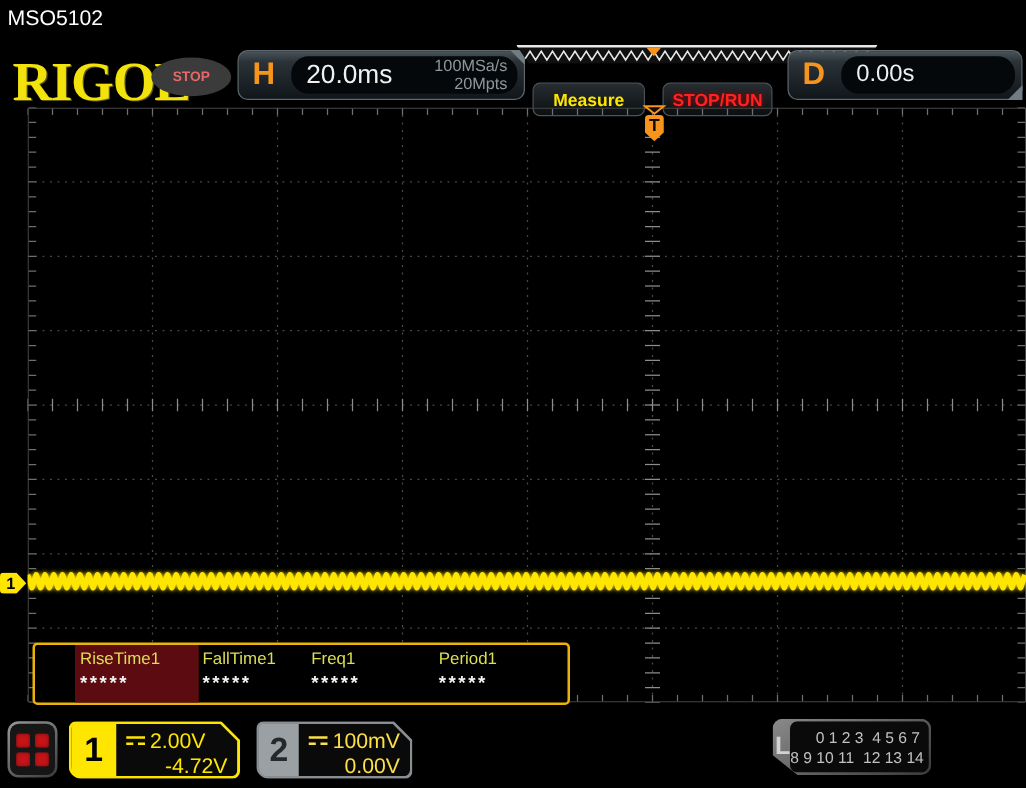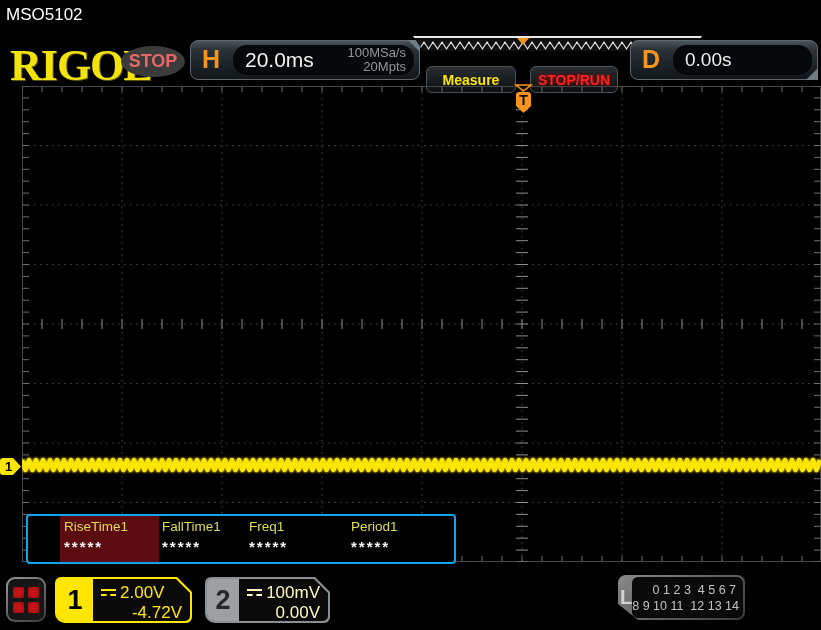--- a/index.html
+++ b/index.html
@@ -10,21 +10,21 @@
   
   .titlebar { position:absolute; left:6px; top:5px; color:#fff; font-size:17px;
               display:flex; gap:28px; white-space:pre;align-items:flex-end; }
 
   
   .logo { position:absolute; left:10px; top:40px; color:#f2e30c;
           font-family:"Liberation Serif", serif; font-weight:bold; font-size:44px;
           letter-spacing:-1px; text-shadow:1px 1px 0 #5a5400; }
   .stop-oval { position:absolute; left:121px; top:46px; width:64px; height:31px;
                background:#3b3b3b; border-radius:50%; display:flex; align-items:center;
-               justify-content:center; color:#e86868; font-weight:bold; font-size:18px; }
+               justify-content:center; color:#e86868; font-weight:bold; font-size:11px; }
   .hblock, .dblock { position:absolute; top:40px; height:40px;
                background:linear-gradient(#4a545a 0%, #2b3338 22%, #10161a 100%);
                border:1px solid #5f686d; border-radius:8px; }
   .hblock { left:190px; width:230px; }
   .dblock { left:630px; width:188px; }
   .hd-letter { position:absolute; left:11px; top:4px; color:#f7941d; font-weight:bold;
                font-size:25px; }
   .inner-field { position:absolute; left:42px; top:4px; right:5px; bottom:4px;
                  background:#04080a; border-radius:14px; display:flex; align-items:center; }
   .tb-value { color:#f0f0f0; font-size:21px; padding-left:12px; flex:1; }
@@ -58,21 +58,21 @@
 
   
   .ch-tag { position:absolute; left:0; top:458px; width:21px; height:17px;
             background:#ffe600; color:#000; font-weight:bold; font-size:13px;
             display:flex; align-items:center; padding-left:5px;
             clip-path:polygon(0 0,62% 0,100% 50%,62% 100%,0 100%);
             border-radius:3px 0 0 3px; }
 
   
   .meas-panel { position:absolute; left:26px; top:514px; width:430px; height:50px;
-                background:#000; border:2px solid #0ea5e9; border-radius:4px; }
+                background:#000; border:2px solid #eab308; border-radius:4px; }
   .meas-sel-bg { position:absolute; left:32px; top:0; width:99px; height:46px;
                  background:#5c0c10; }
   .meas-item { position:absolute; top:3px; width:96px; height:42px; }
   .meas-item .lbl { color:#dede55; font-size:13.5px; }
   .meas-item .val { color:#f4f4f4; font-size:15px; font-weight:bold;
                     letter-spacing:2px; margin-top:4px; }
   .mi0 { left:36px; } .mi1 { left:134px; } .mi2 { left:221px; } .mi3 { left:323px; }
 
   
   .menu-icon { position:absolute; left:6px; top:577px; width:40px; height:45px;
@@ -92,21 +92,21 @@
               border-radius:5px 0 5px 8px; display:flex; }
   .ch1 { left:55px; width:137px; background:#ffe600; }
   .ch2 { left:205px; width:125px; background:#8a8f93; }
   .ch-num { width:36px; display:flex; align-items:center; justify-content:center;
             font-size:27px; font-weight:bold; border-radius:4px 0 0 7px; }
   .ch1 .ch-num { background:#ffe600; color:#000; }
   .ch2 .ch-num { background:#9aa0a3; color:#26282a; }
   .ch-vals { flex:1; padding:4px 8px 4px 8px; display:flex; flex-direction:column;
              justify-content:space-between; font-size:17px; }
   .ch1 .ch-vals { color:#ffe600; }
-  .ch2 .ch-vals { color:#fef9c3;align-items:flex-end; }
+  .ch2 .ch-vals { color:#fde047;align-items:flex-end; }
   .ch-row1 { display:flex; align-items:center; gap:4px; }
   .ch-row2 { text-align:right; }
   .dc-icon { width:15px; height:9px; border-top:2px solid currentColor;
              position:relative; display:inline-block; }
   .dc-icon::after { content:""; position:absolute; left:0; right:0; top:3px;
              border-top:2px dashed currentColor; }
 
   .l-badge { position:absolute; left:618px; top:575px; width:127px; height:45px;
              background:linear-gradient(150deg,#8a8a8a,#3a3a3a); border-radius:8px;
              padding:2px;

